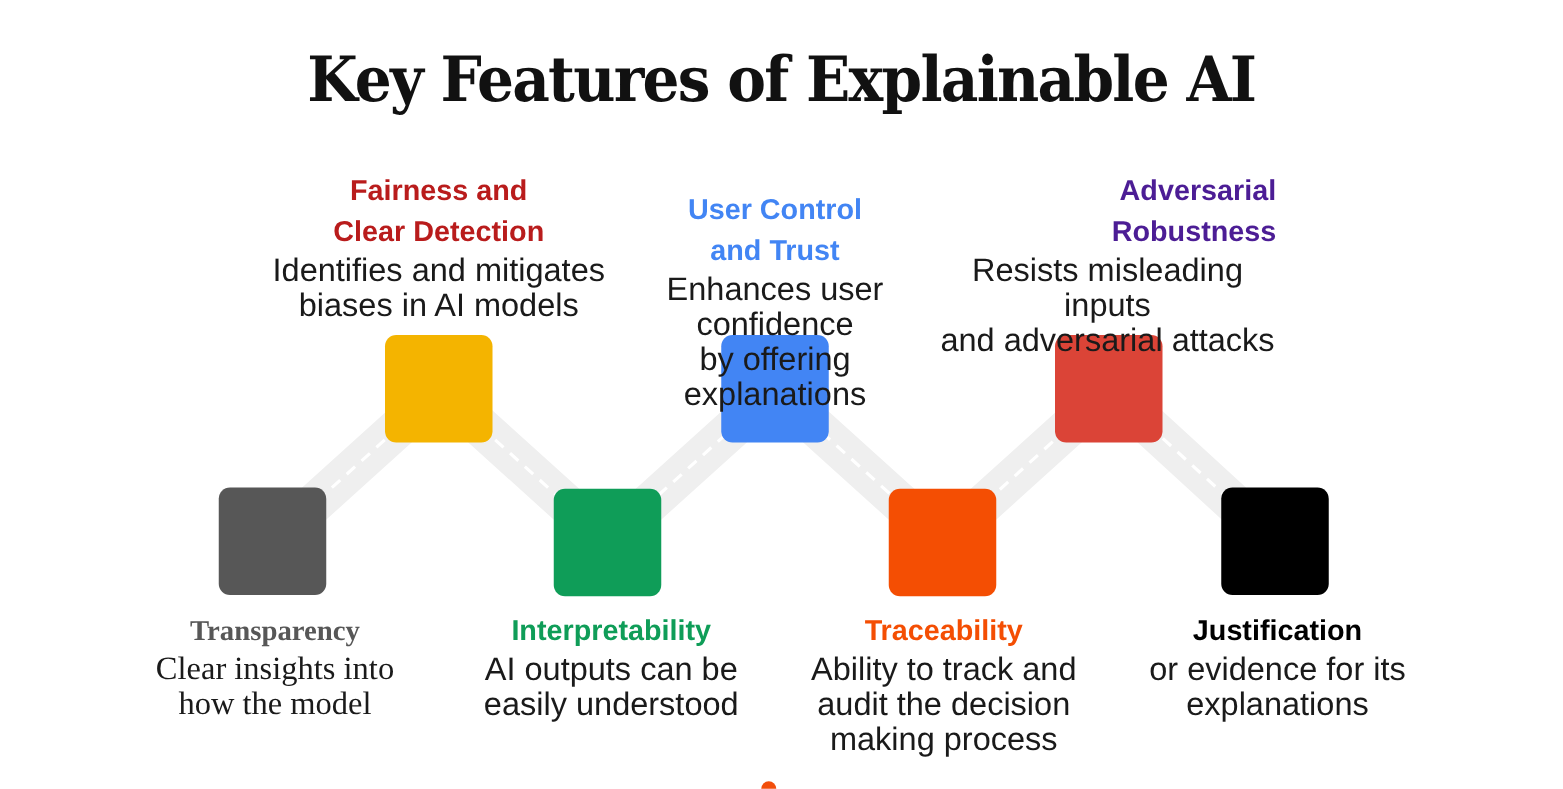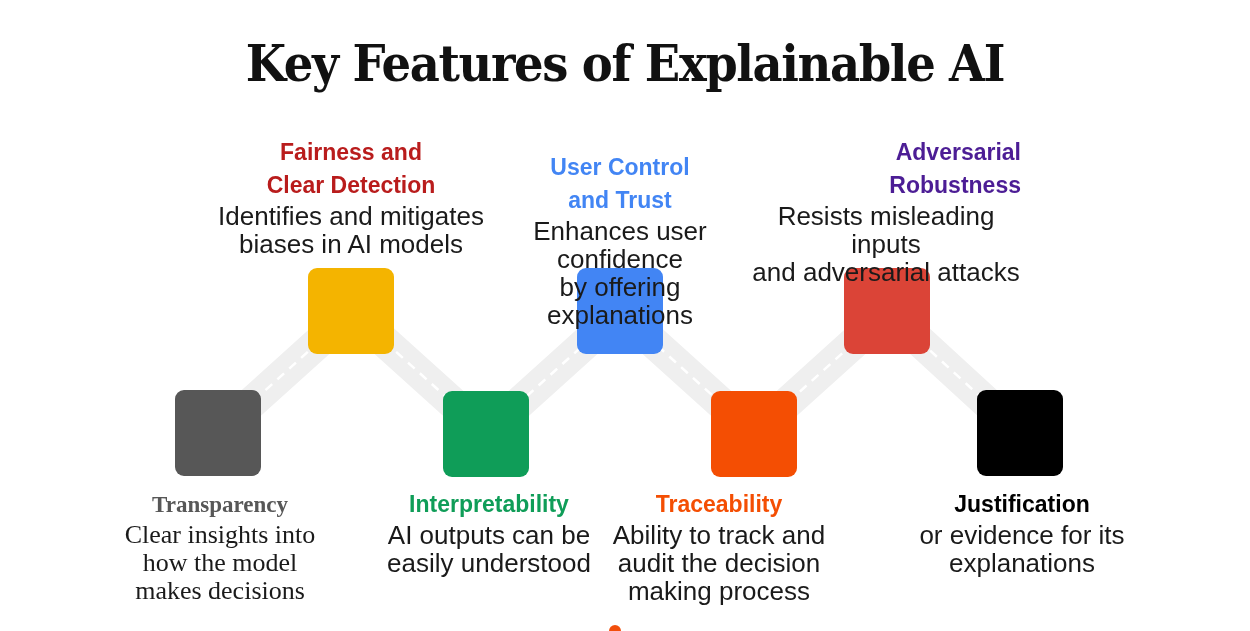--- a/index.html
+++ b/index.html
@@ -32,33 +32,32 @@
 <div class="square" style="left: 577px; top: 268px; background: rgb(66, 133, 244);"></div>
 <div class="square" style="left: 711px; top: 391px; background: rgb(244, 78, 3);"></div>
 <div class="square" style="left: 844px; top: 268px; background: rgb(219, 68, 55);"></div>
 <div class="square" style="left: 977px; top: 390px; background: rgb(0, 0, 0);"></div>
 
 <div class="feature" style="left:85px;top:488px;font-family:Liberation Serif, serif;">
   <div class="name" style="color: rgb(87, 87, 87);">Transparency</div>
   <div class="desc">
     <div>Clear insights into</div>
     <div>how the model</div>
-    <div>makes decisions</div>
   </div>
 </div>
 
 <div class="feature" style="left:354px;top:488px;">
   <div class="name" style="color: rgb(15, 157, 88);">Interpretability</div>
   <div class="desc">
     <div>AI outputs can be</div>
     <div>easily understood</div>
   </div>
 </div>
 
-<div class="feature" style="left:584px;top:488px;">
+<div class="feature" style="left:620px;top:488px;">
   <div class="name" style="color: rgb(244, 78, 3);">Traceability</div>
   <div class="desc">
     <div>Ability to track and</div>
     <div>audit the decision</div>
     <div>making process</div>
   </div>
 </div>
 
 <div class="feature" style="left:887px;top:488px;">
   <div class="name" style="color: rgb(0, 0, 0);">Justification</div>

